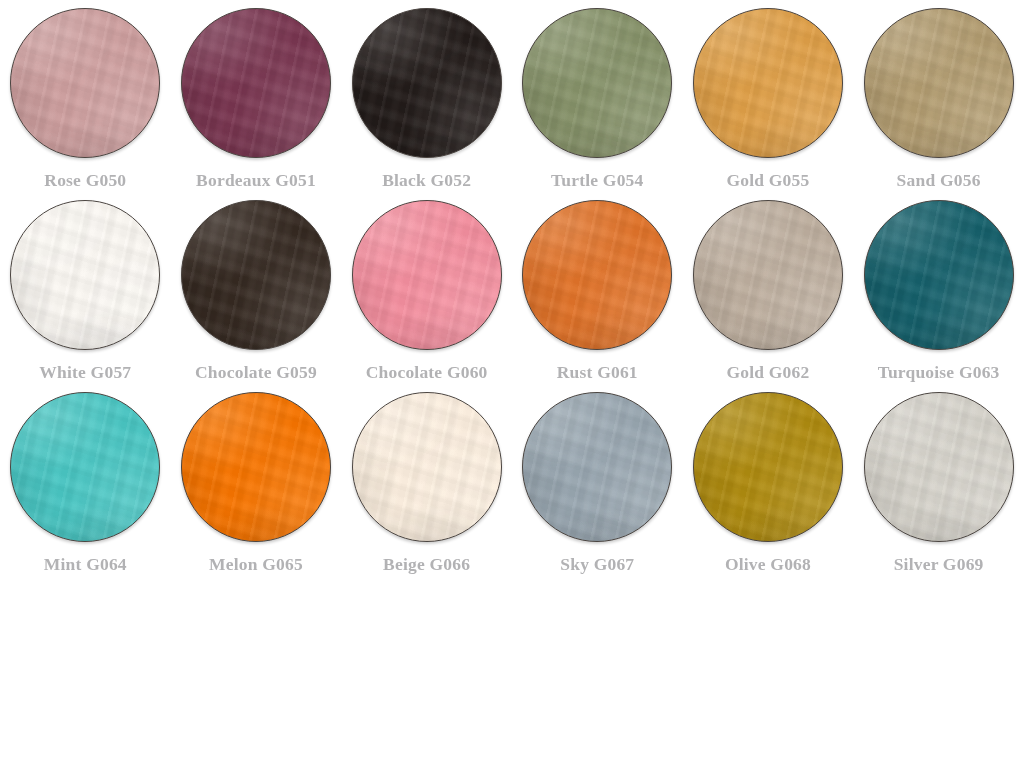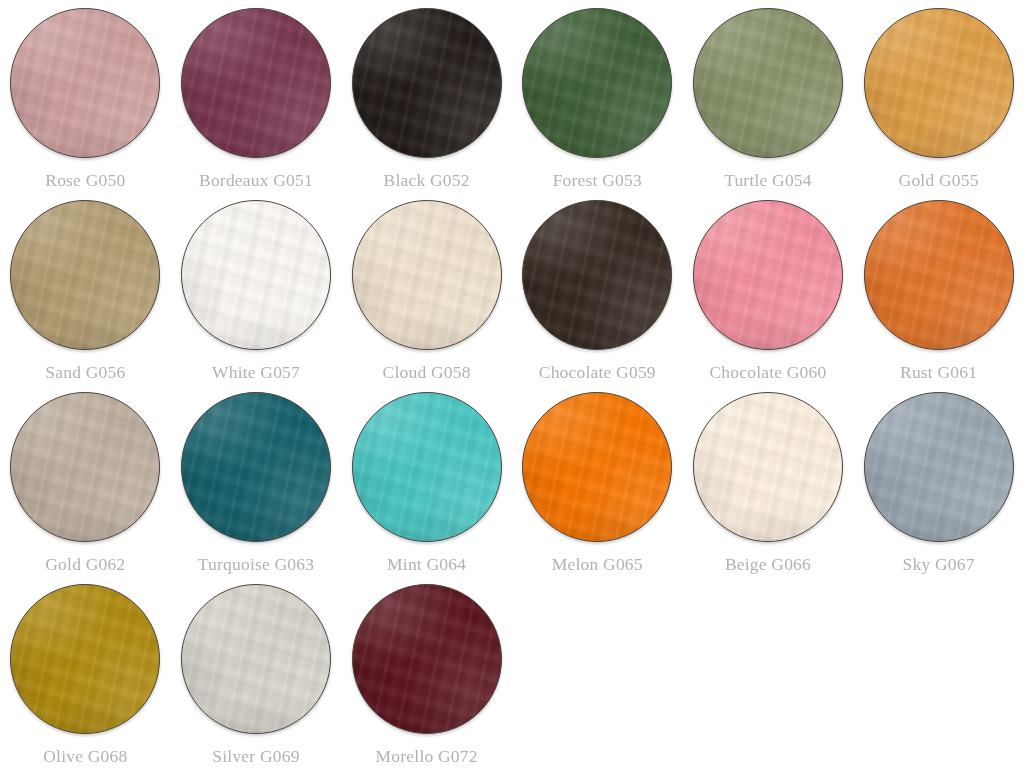--- a/index.html
+++ b/index.html
@@ -15,20 +15,21 @@
     font-family: "Liberation Serif", "DejaVu Serif", serif;
   }
 
   #swatch-grid {
     display: grid;
     grid-template-columns: repeat(6, 170.67px);
     grid-template-rows: repeat(4, 192px);
     width: 1024px;
     height: 768px;
     box-sizing: border-box;
+    font-weight: bold;
   }
 
   .swatch-cell {
     position: relative;
     display: flex;
     flex-direction: column;
     align-items: center;
     justify-content: flex-start;
     padding-top: 8px;
     box-sizing: border-box;
@@ -110,26 +111,20 @@
       <div class="swatch-label">Bordeaux G051</div>
     </div>
     <div class="swatch-cell">
       <div class="swatch-disc-wrap">
         <div class="swatch-disc" title="Black G052" style="background-color: rgb(35, 28, 26); border-color: rgb(74, 68, 64);"></div>
       </div>
       <div class="swatch-label">Black G052</div>
     </div>
     <div class="swatch-cell">
       <div class="swatch-disc-wrap">
-        <div class="swatch-disc" title="Forest G053" style="background-color: rgb(63, 97, 56); border-color: rgb(74, 68, 64);"></div>
-      </div>
-      <div class="swatch-label">Forest G053</div>
-    </div>
-    <div class="swatch-cell">
-      <div class="swatch-disc-wrap">
         <div class="swatch-disc" title="Turtle G054" style="background-color: rgb(135, 147, 106); border-color: rgb(74, 68, 64);"></div>
       </div>
       <div class="swatch-label">Turtle G054</div>
     </div>
     <div class="swatch-cell">
       <div class="swatch-disc-wrap">
         <div class="swatch-disc" title="Gold G055" style="background-color: rgb(224, 160, 72); border-color: rgb(74, 68, 64);"></div>
       </div>
       <div class="swatch-label">Gold G055</div>
     </div>
@@ -140,26 +135,20 @@
       <div class="swatch-label">Sand G056</div>
     </div>
     <div class="swatch-cell">
       <div class="swatch-disc-wrap">
         <div class="swatch-disc" title="White G057" style="background-color: rgb(251, 248, 243); border-color: rgb(74, 68, 64);"></div>
       </div>
       <div class="swatch-label">White G057</div>
     </div>
     <div class="swatch-cell">
       <div class="swatch-disc-wrap">
-        <div class="swatch-disc" title="Cloud G058" style="background-color: rgb(240, 226, 206); border-color: rgb(74, 68, 64);"></div>
-      </div>
-      <div class="swatch-label">Cloud G058</div>
-    </div>
-    <div class="swatch-cell">
-      <div class="swatch-disc-wrap">
         <div class="swatch-disc" title="Chocolate G059" style="background-color: rgb(54, 42, 34); border-color: rgb(74, 68, 64);"></div>
       </div>
       <div class="swatch-label">Chocolate G059</div>
     </div>
     <div class="swatch-cell">
       <div class="swatch-disc-wrap">
         <div class="swatch-disc" title="Lollipop G060" style="background-color: rgb(245, 144, 160); border-color: rgb(74, 68, 64);"></div>
       </div>
       <div class="swatch-label">Chocolate G060</div>
     </div>
@@ -209,24 +198,18 @@
       <div class="swatch-disc-wrap">
         <div class="swatch-disc" title="Olive G068" style="background-color: rgb(176, 140, 16); border-color: rgb(74, 68, 64);"></div>
       </div>
       <div class="swatch-label">Olive G068</div>
     </div>
     <div class="swatch-cell">
       <div class="swatch-disc-wrap">
         <div class="swatch-disc" title="Silver G069" style="background-color: rgb(215, 212, 204); border-color: rgb(74, 68, 64);"></div>
       </div>
       <div class="swatch-label">Silver G069</div>
-    </div>
-    <div class="swatch-cell">
-      <div class="swatch-disc-wrap">
-        <div class="swatch-disc" title="Morello G072" style="background-color: rgb(94, 22, 32); border-color: rgb(74, 68, 64);"></div>
-      </div>
-      <div class="swatch-label">Morello G072</div>
     </div>
     <div class="swatch-cell empty">
       <div class="swatch-disc-wrap"></div>
       <div class="swatch-label"></div>
     </div>
   </div>
 
 </body></html>

